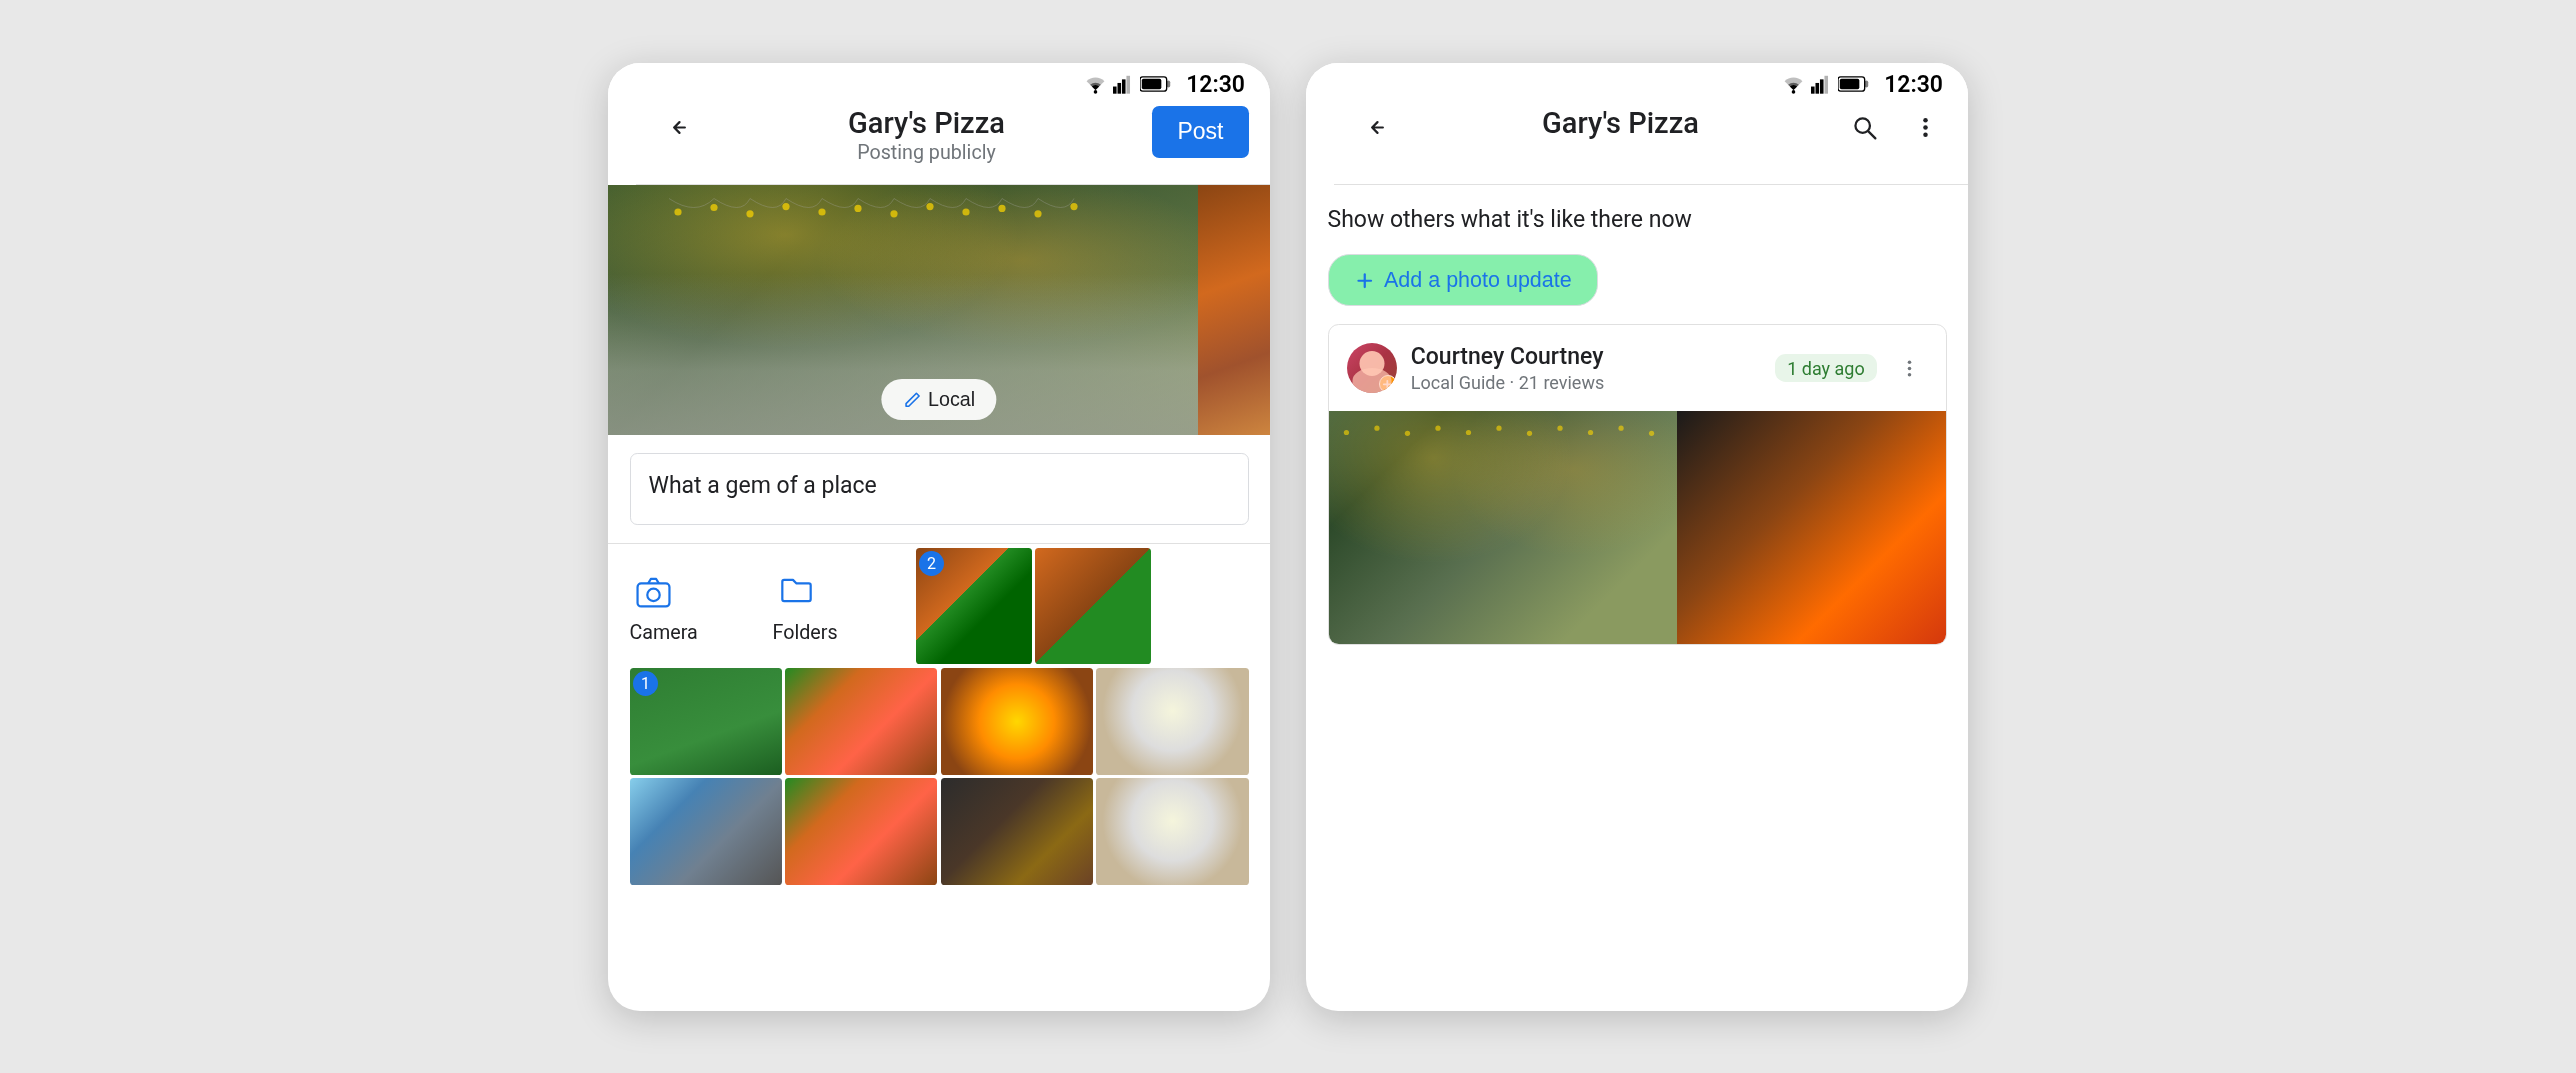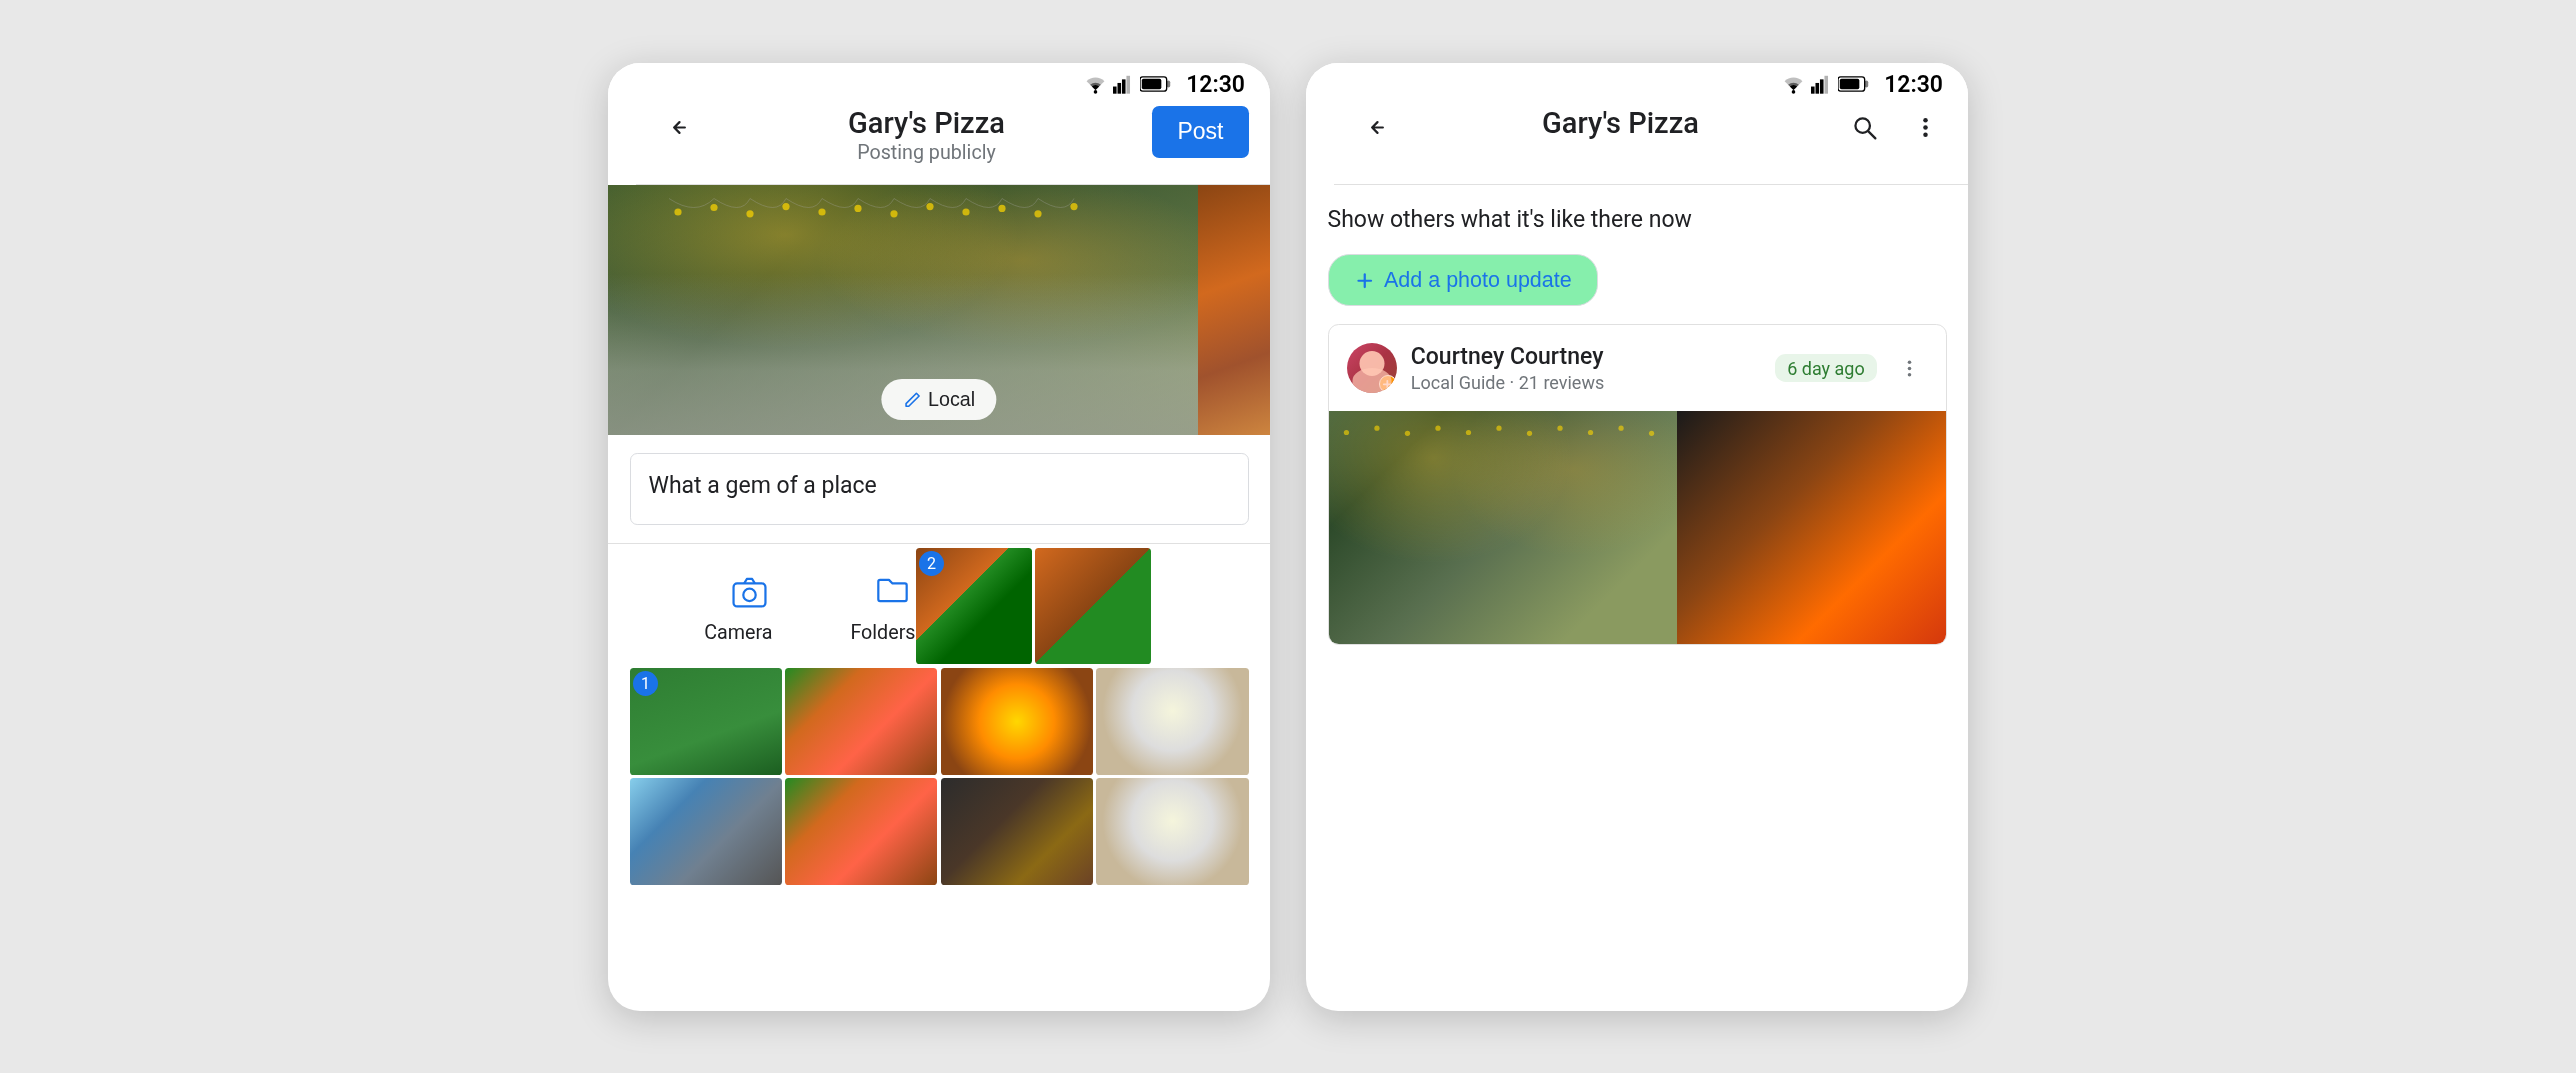--- a/index.html
+++ b/index.html
@@ -184,21 +184,21 @@
       padding: 0 21.5px;
       gap: 0;
       flex-shrink: 0;
       height: 125px;
       border-top: 0.9px solid #e0e0e0;
     }
     .grid-action {
       width: 143px;
       display: flex;
       flex-direction: column;
-      align-items: flex-end;
+      align-items: flex-start;
       gap: 7.2px;
       cursor: pointer;
       flex-shrink: 0;
     }
     .grid-action-icon {
       width: 47px;
       height: 47px;
       display: flex;
       align-items: center;
       justify-content: center;
@@ -671,21 +671,21 @@
             <svg width="10.7" height="10.7" viewBox="0 0 12 12">
               <line x1="6" y1="2" x2="6" y2="10" stroke="#fff" stroke-width="2" stroke-linecap="round"></line>
               <line x1="2" y1="6" x2="10" y2="6" stroke="#fff" stroke-width="2" stroke-linecap="round"></line>
             </svg>
           </div>
         </div>
         <div class="reviewer-info">
           <div class="reviewer-name">Courtney Courtney</div>
           <div class="reviewer-sub">Local Guide · 21 reviews</div>
         </div>
-        <span class="time-badge">6 day ago</span>
+        <span class="time-badge">1 day ago</span>
         <div class="more-icon">
           <svg width="25" height="25" viewBox="0 0 28 28">
             <circle cx="14" cy="7" r="2" fill="#70757a"></circle>
             <circle cx="14" cy="14" r="2" fill="#70757a"></circle>
             <circle cx="14" cy="21" r="2" fill="#70757a"></circle>
           </svg>
         </div>
       </div>
 
       <div class="review-photos">

